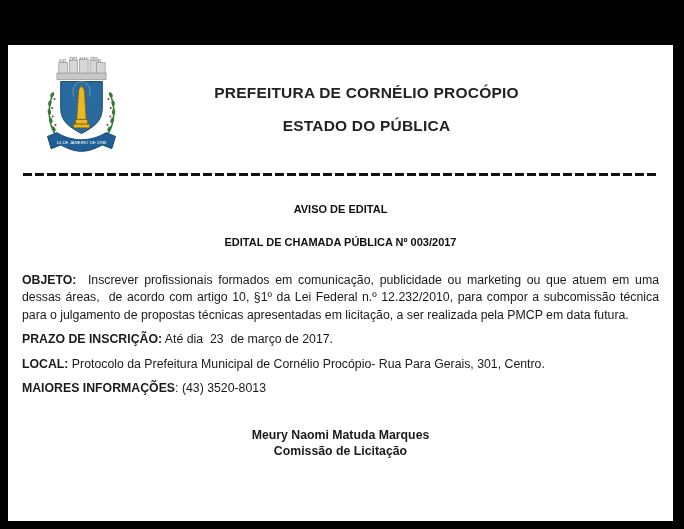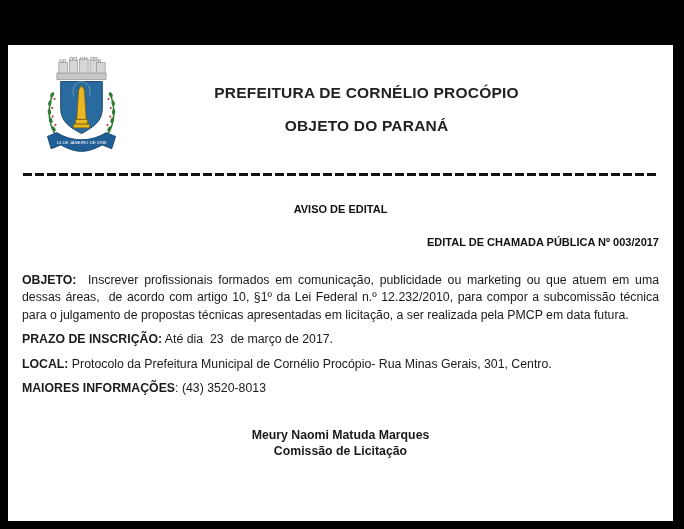--- a/index.html
+++ b/index.html
@@ -19,21 +19,21 @@
   }
   .header{display:flex;align-items:flex-start;}
   .crest{width:95px;flex:0 0 95px;margin-left:12px;}
   .titles{flex:1;text-align:center;padding-top:28px;padding-right:55px;}
   .title-line{font-weight:bold;font-size:15.5px;line-height:1.0;letter-spacing:.2px;margin-bottom:17px;color:#222;}
   .divider{height:3px;margin:8px 1px 0 1px;
     background:repeating-linear-gradient(90deg,#111 0 9px,transparent 9px 12px);
   }
   .center-heading{text-align:center;font-weight:bold;font-size:11px;color:#111;}
   .h1{margin-top:27px;}
-  .h2{margin-top:21px;text-align:right;}
+  .h2{margin-top:21px;}
   .body-text{margin-top:24px;font-size:12.3px;line-height:1.42;}
   .para{margin:0 0 7px 0;text-align:justify;}
   .para .lbl{font-weight:bold;}
   .para .txt{white-space:pre-wrap;}
   .para.nojustify{text-align:left;}
   a.email-link{text-decoration:underline;}
   .footnote{margin-top:19px;text-align:center;font-weight:bold;font-size:12.3px;}
   .dateline{margin-top:17px;text-align:center;font-size:12.3px;font-weight:normal;}
   .signature{margin-top:30px;text-align:center;font-weight:bold;font-size:12.3px;line-height:1.3;}
 </style>
@@ -110,36 +110,36 @@
         </g>
 
         <g>
           <path d="M14 84 L24 80 C40 90 60 90 76 80 L86 84 L82 97 L72 93 C55 102 45 102 28 93 L18 97 Z" fill="#1f5f96" stroke="#14456e" stroke-width="1"></path>
           <text x="50" y="92" text-anchor="middle" font-size="4.6" fill="#ffffff" font-family="Liberation Sans, sans-serif">14 DE JANEIRO DE 1938</text>
         </g>
       </svg>
     </div>
     <div class="titles">
       <div class="title-line">PREFEITURA DE CORNÉLIO PROCÓPIO</div>
-      <div class="title-line">OBJETO DO PARANÁ</div>
+      <div class="title-line">ESTADO DO PÚBLICA</div>
     </div>
   </div>
 
   <div class="divider"></div>
 
   <div class="center-heading h1">AVISO DE EDITAL</div>
   <div class="center-heading h2">EDITAL DE CHAMADA PÚBLICA Nº 003/2017</div>
 
   <div class="body-text">
 
     <p class="para"><span class="lbl">OBJETO:</span><span class="txt">  Inscrever profissionais formados em comunicação, publicidade ou marketing ou que atuem em uma dessas áreas,  de acordo com artigo 10, §1º da Lei Federal n.º 12.232/2010, para compor a subcomissão técnica para o julgamento de propostas técnicas apresentadas em licitação, a ser realizada pela PMCP em data futura.</span></p>
 
     <p class="para nojustify"><span class="lbl">PRAZO DE INSCRIÇÃO:</span><span class="txt"> Até dia  23  de março de 2017.</span></p>
 
-    <p class="para nojustify"><span class="lbl">LOCAL:</span><span class="txt"> Protocolo da Prefeitura Municipal de Cornélio Procópio- Rua Minas Gerais, 301, Centro.</span></p>
+    <p class="para nojustify"><span class="lbl">LOCAL:</span><span class="txt"> Protocolo da Prefeitura Municipal de Cornélio Procópio- Rua Para Gerais, 301, Centro.</span></p>
 
 
     <p class="para nojustify"><span class="lbl">MAIORES INFORMAÇÕES</span><span class="txt">: (43) 3520-8013</span></p>
 
 
 
     <div class="signature">
       <div>Meury Naomi Matuda Marques</div>
       <div>Comissão de Licitação</div>
     </div>

